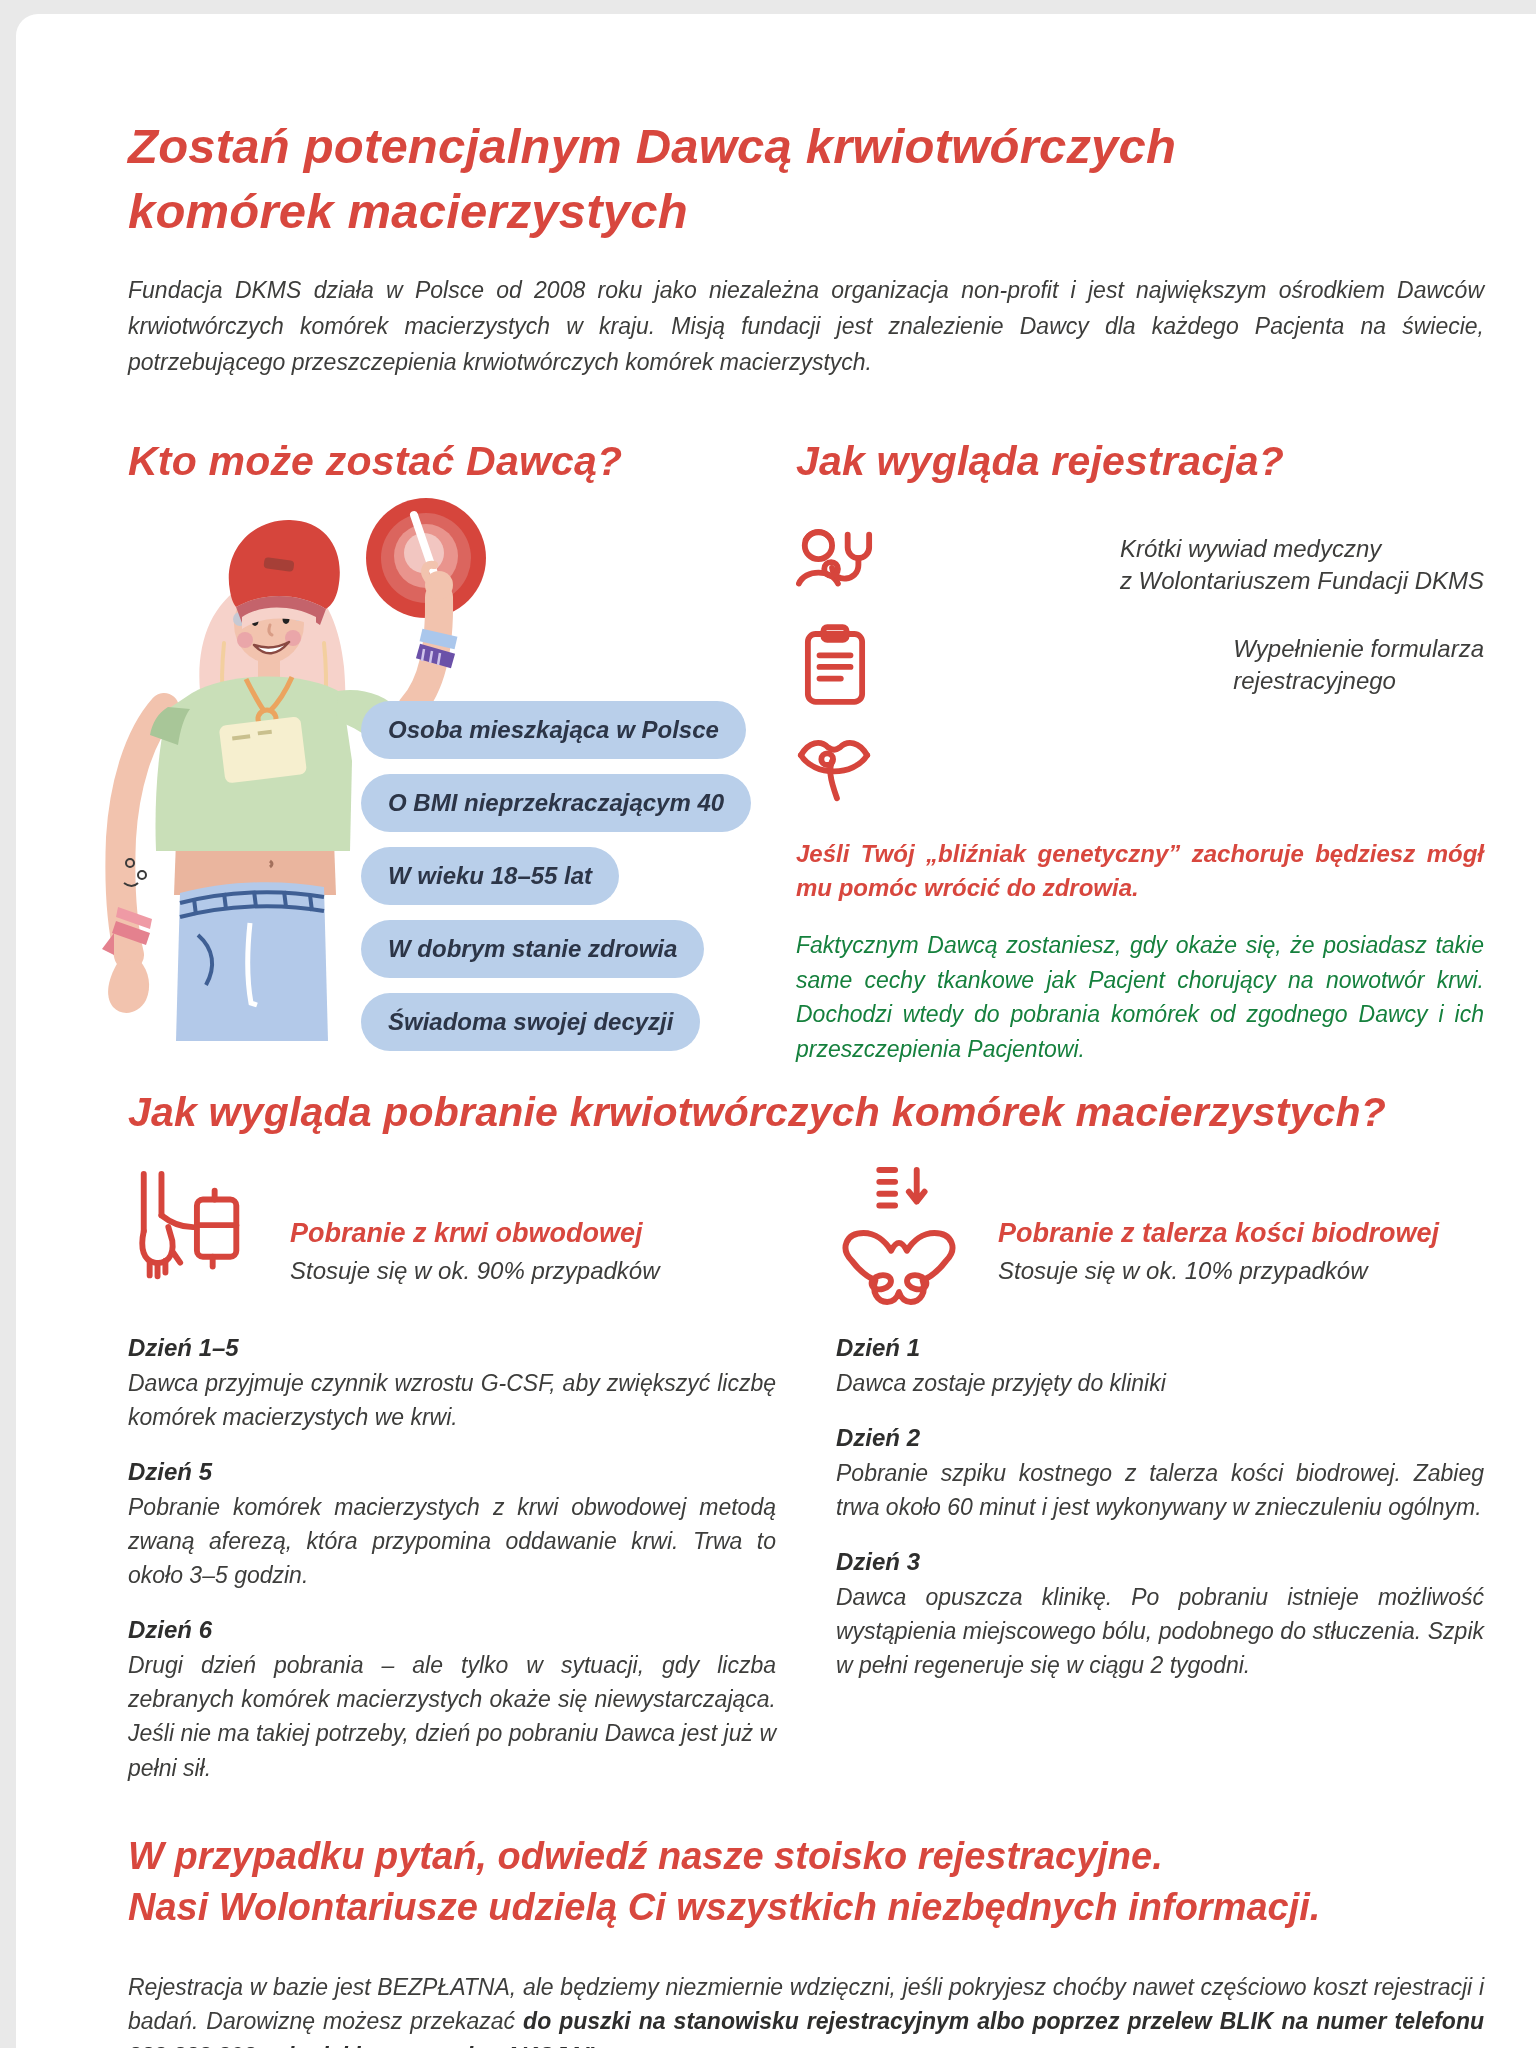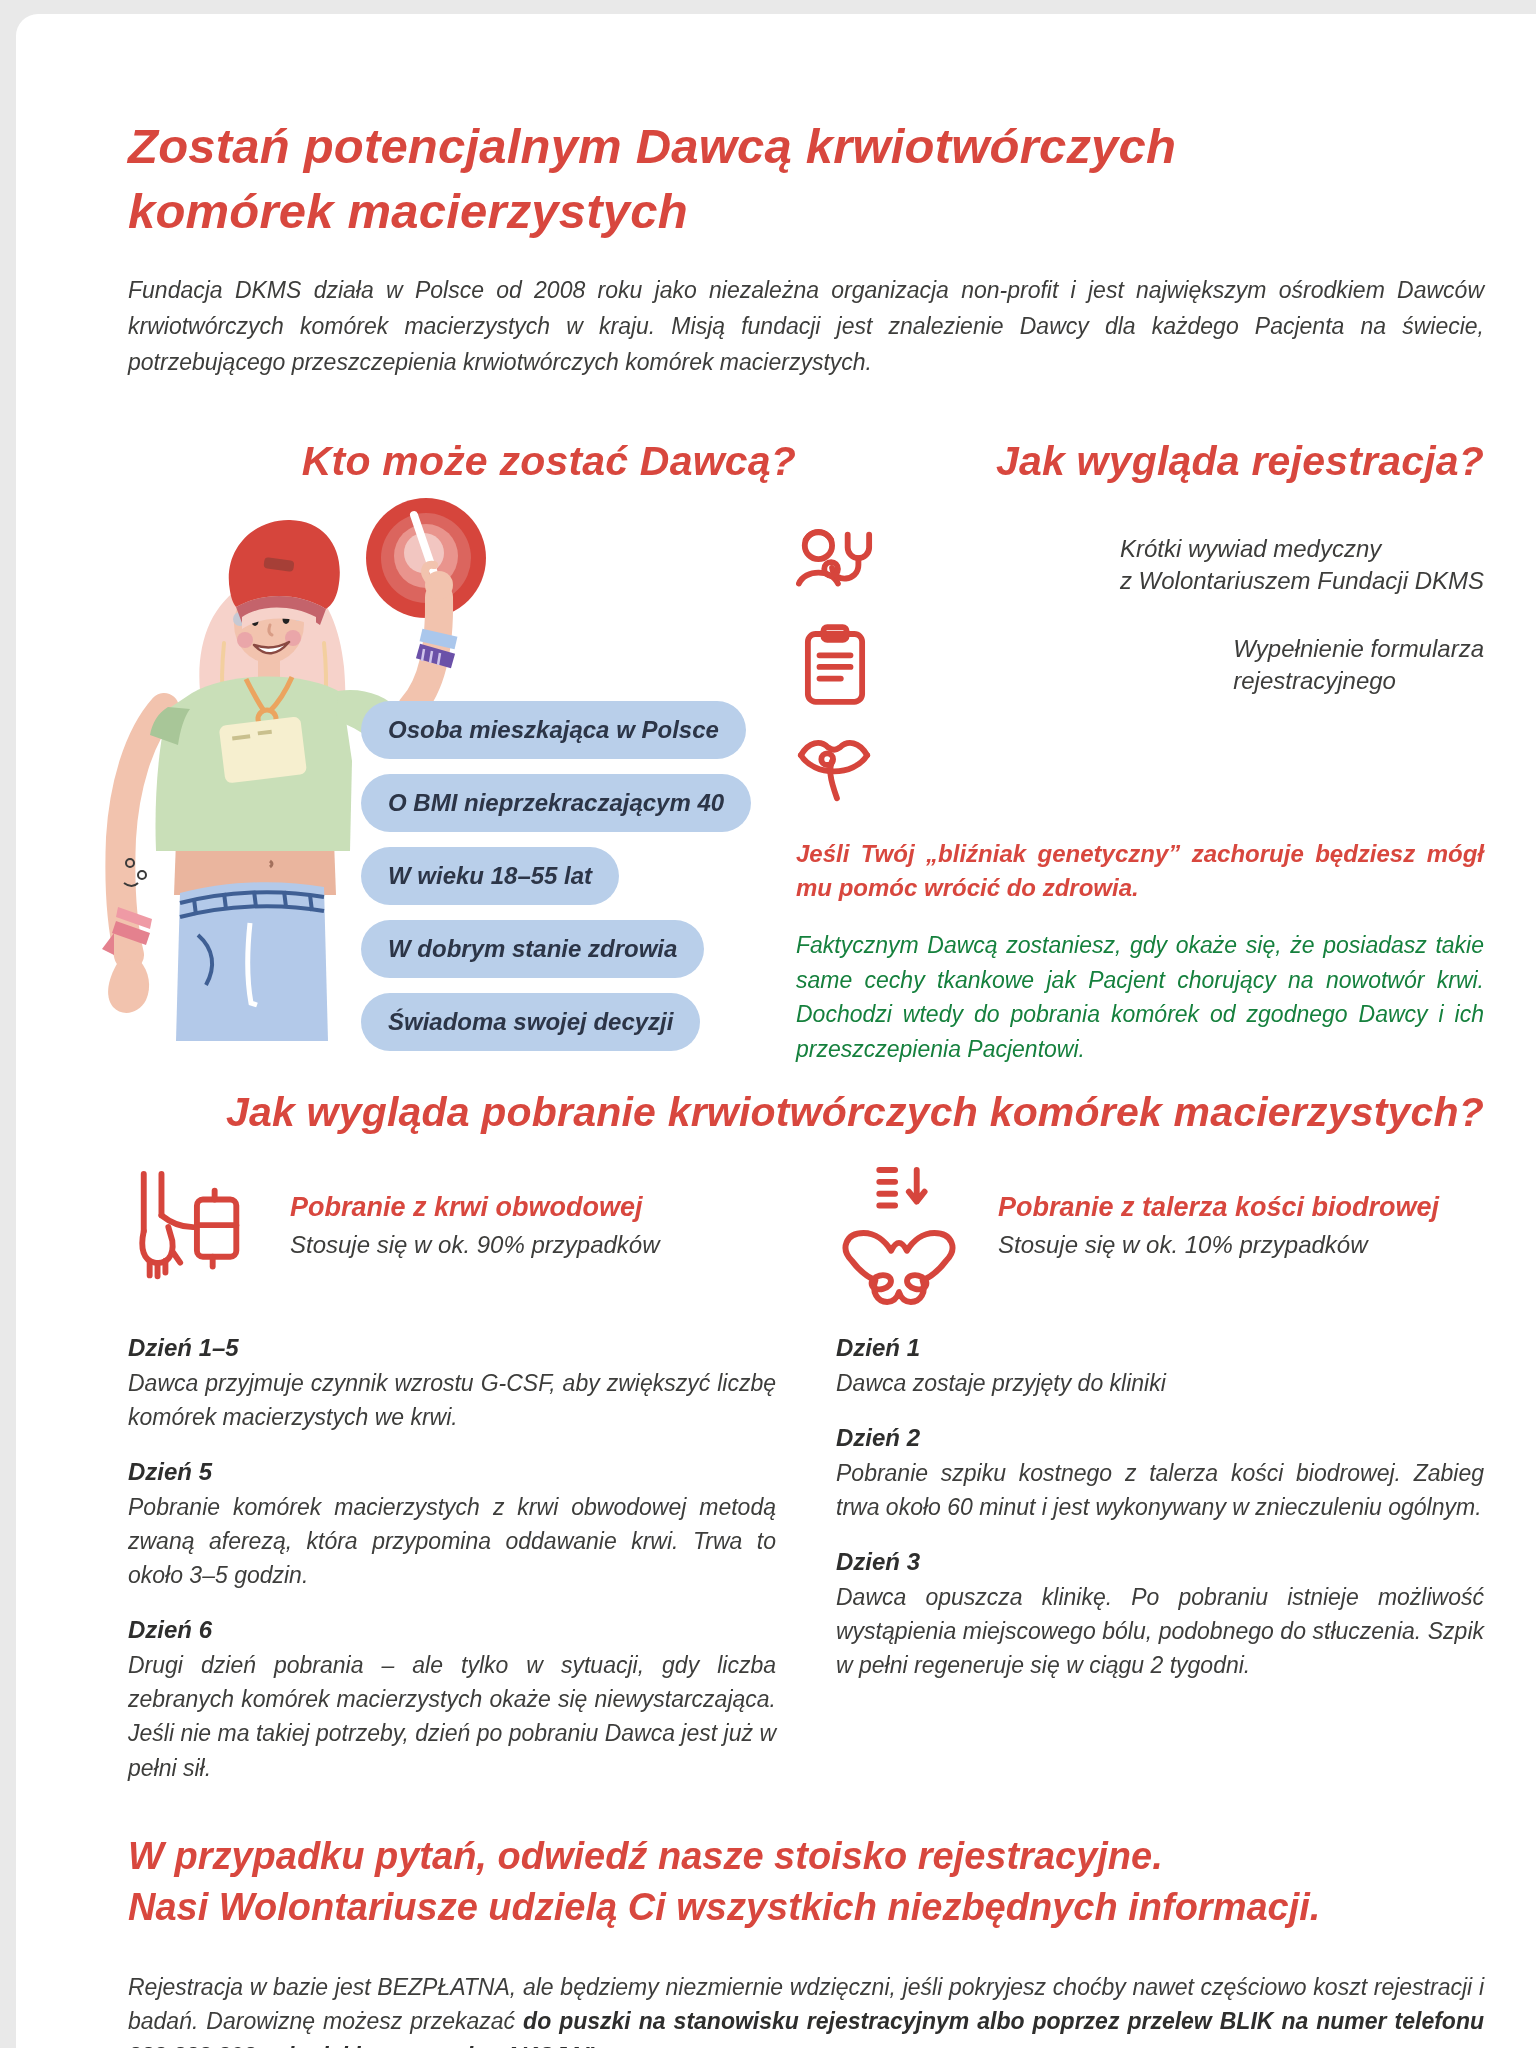--- a/index.html
+++ b/index.html
@@ -7,21 +7,21 @@
   body { background:#e9e9e9; font-family:"Liberation Sans", sans-serif; }
   .page {
     position:absolute; left:16px; top:14px; right:0; bottom:0;
     background:#ffffff; border-top-left-radius:22px;
     padding:100px 52px 0 112px; overflow:hidden;font-style:italic;
   }
 
   h1.title { font-size:49px; line-height:1.32; font-weight:bold; color:#d8473e; white-space:pre-line; letter-spacing:.2px; }
   p.intro { margin-top:30px; font-size:23px; line-height:1.55; color:#3d3d3b; text-align:justify; }
 
-  h2.sec { font-size:41px; font-weight:bold; color:#d8473e; letter-spacing:.2px;text-align:right; }
+  h2.sec { font-size:41px; font-weight:bold; color:#d8473e; letter-spacing:.2px; }
 
   .row-a { display:flex; margin-top:58px; }
   .col-who { width:668px; flex:none; }
   .col-reg { flex:1; }
 
   .fig { position:relative; height:578px; margin-top:10px; }
   .fig svg.illu { position:absolute; left:-34px; top:-2px; }
   .pills { position:absolute; left:233px; top:206px; }
   .pill {
     display:table; background:#b9cfea; color:#2c3547; font-weight:bold;
@@ -34,21 +34,21 @@
   .step .ic { width:78px; flex:none; display:flex; justify-content:center; }
   .step .tx { margin-left:42px; font-size:24px; line-height:1.35; color:#3d3d3b; white-space:pre-line; }
 
   .highlight { margin-top:30px; font-size:24px; line-height:1.4; font-weight:bold; color:#d8473e; text-align:justify; }
   .reg-body { margin-top:24px; font-size:23px; line-height:1.5; color:#15803d; text-align:justify; }
 
   h2.sec-wide { margin-top:16px; }
 
   .methods { display:flex; margin-top:30px; gap:60px; }
   .method { flex:1; }
-  .m-head { display:flex; align-items:flex-start; }
+  .m-head { display:flex; align-items:center; }
   .m-head .ic { width:140px; flex:none; }
   .m-head .mt { margin-left:22px; padding-top:26px; }
   .m-title { font-size:27px; font-weight:bold; color:#d8473e; }
   .m-sub { margin-top:8px; font-size:24px; color:#3d3d3b; }
   .day-label { margin-top:24px; font-size:24px; font-weight:bold; color:#2e2e2d; }
   .day-text { margin-top:4px; font-size:23px; line-height:1.48; color:#3d3d3b; text-align:justify; }
 
   h2.footer-head { margin-top:46px; font-size:38px; line-height:1.36; font-weight:bold; color:#d8473e; white-space:pre-line; }
   .f-para { margin-top:36px; font-size:23px; line-height:1.5; color:#3d3d3b; text-align:justify; }
   .f-para b, .f-para strong { color:#2e2e2d; }

